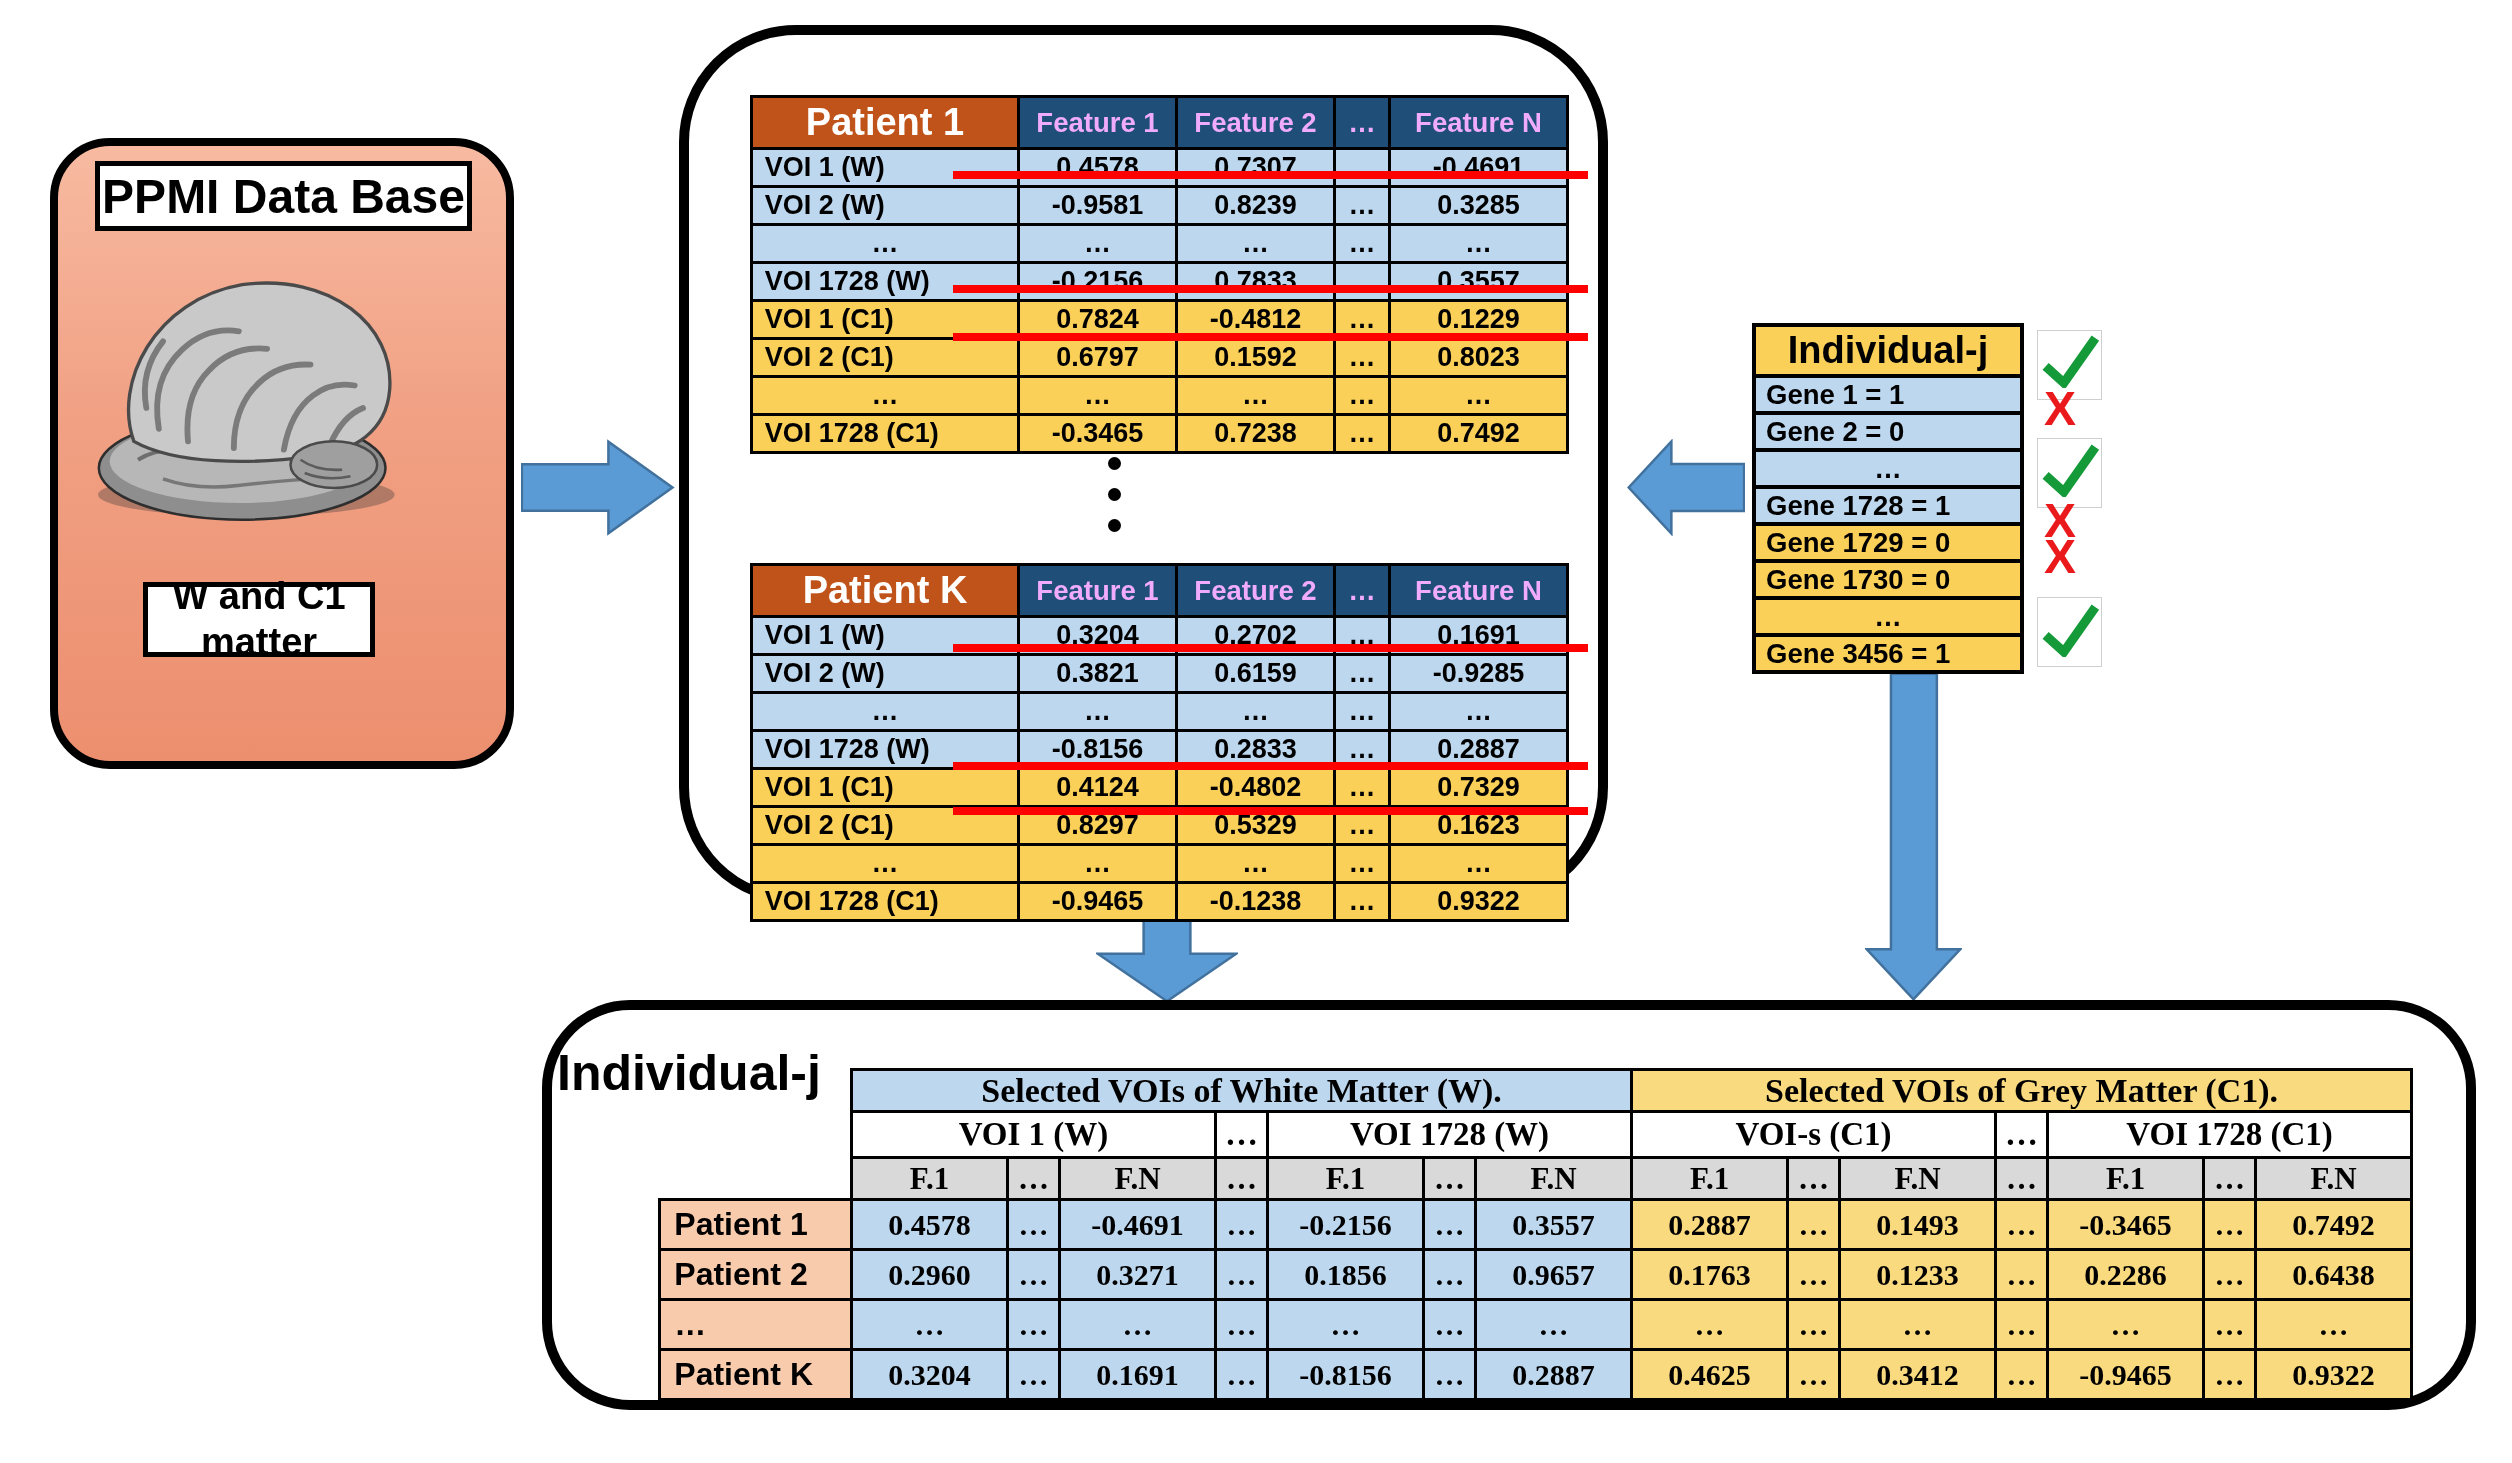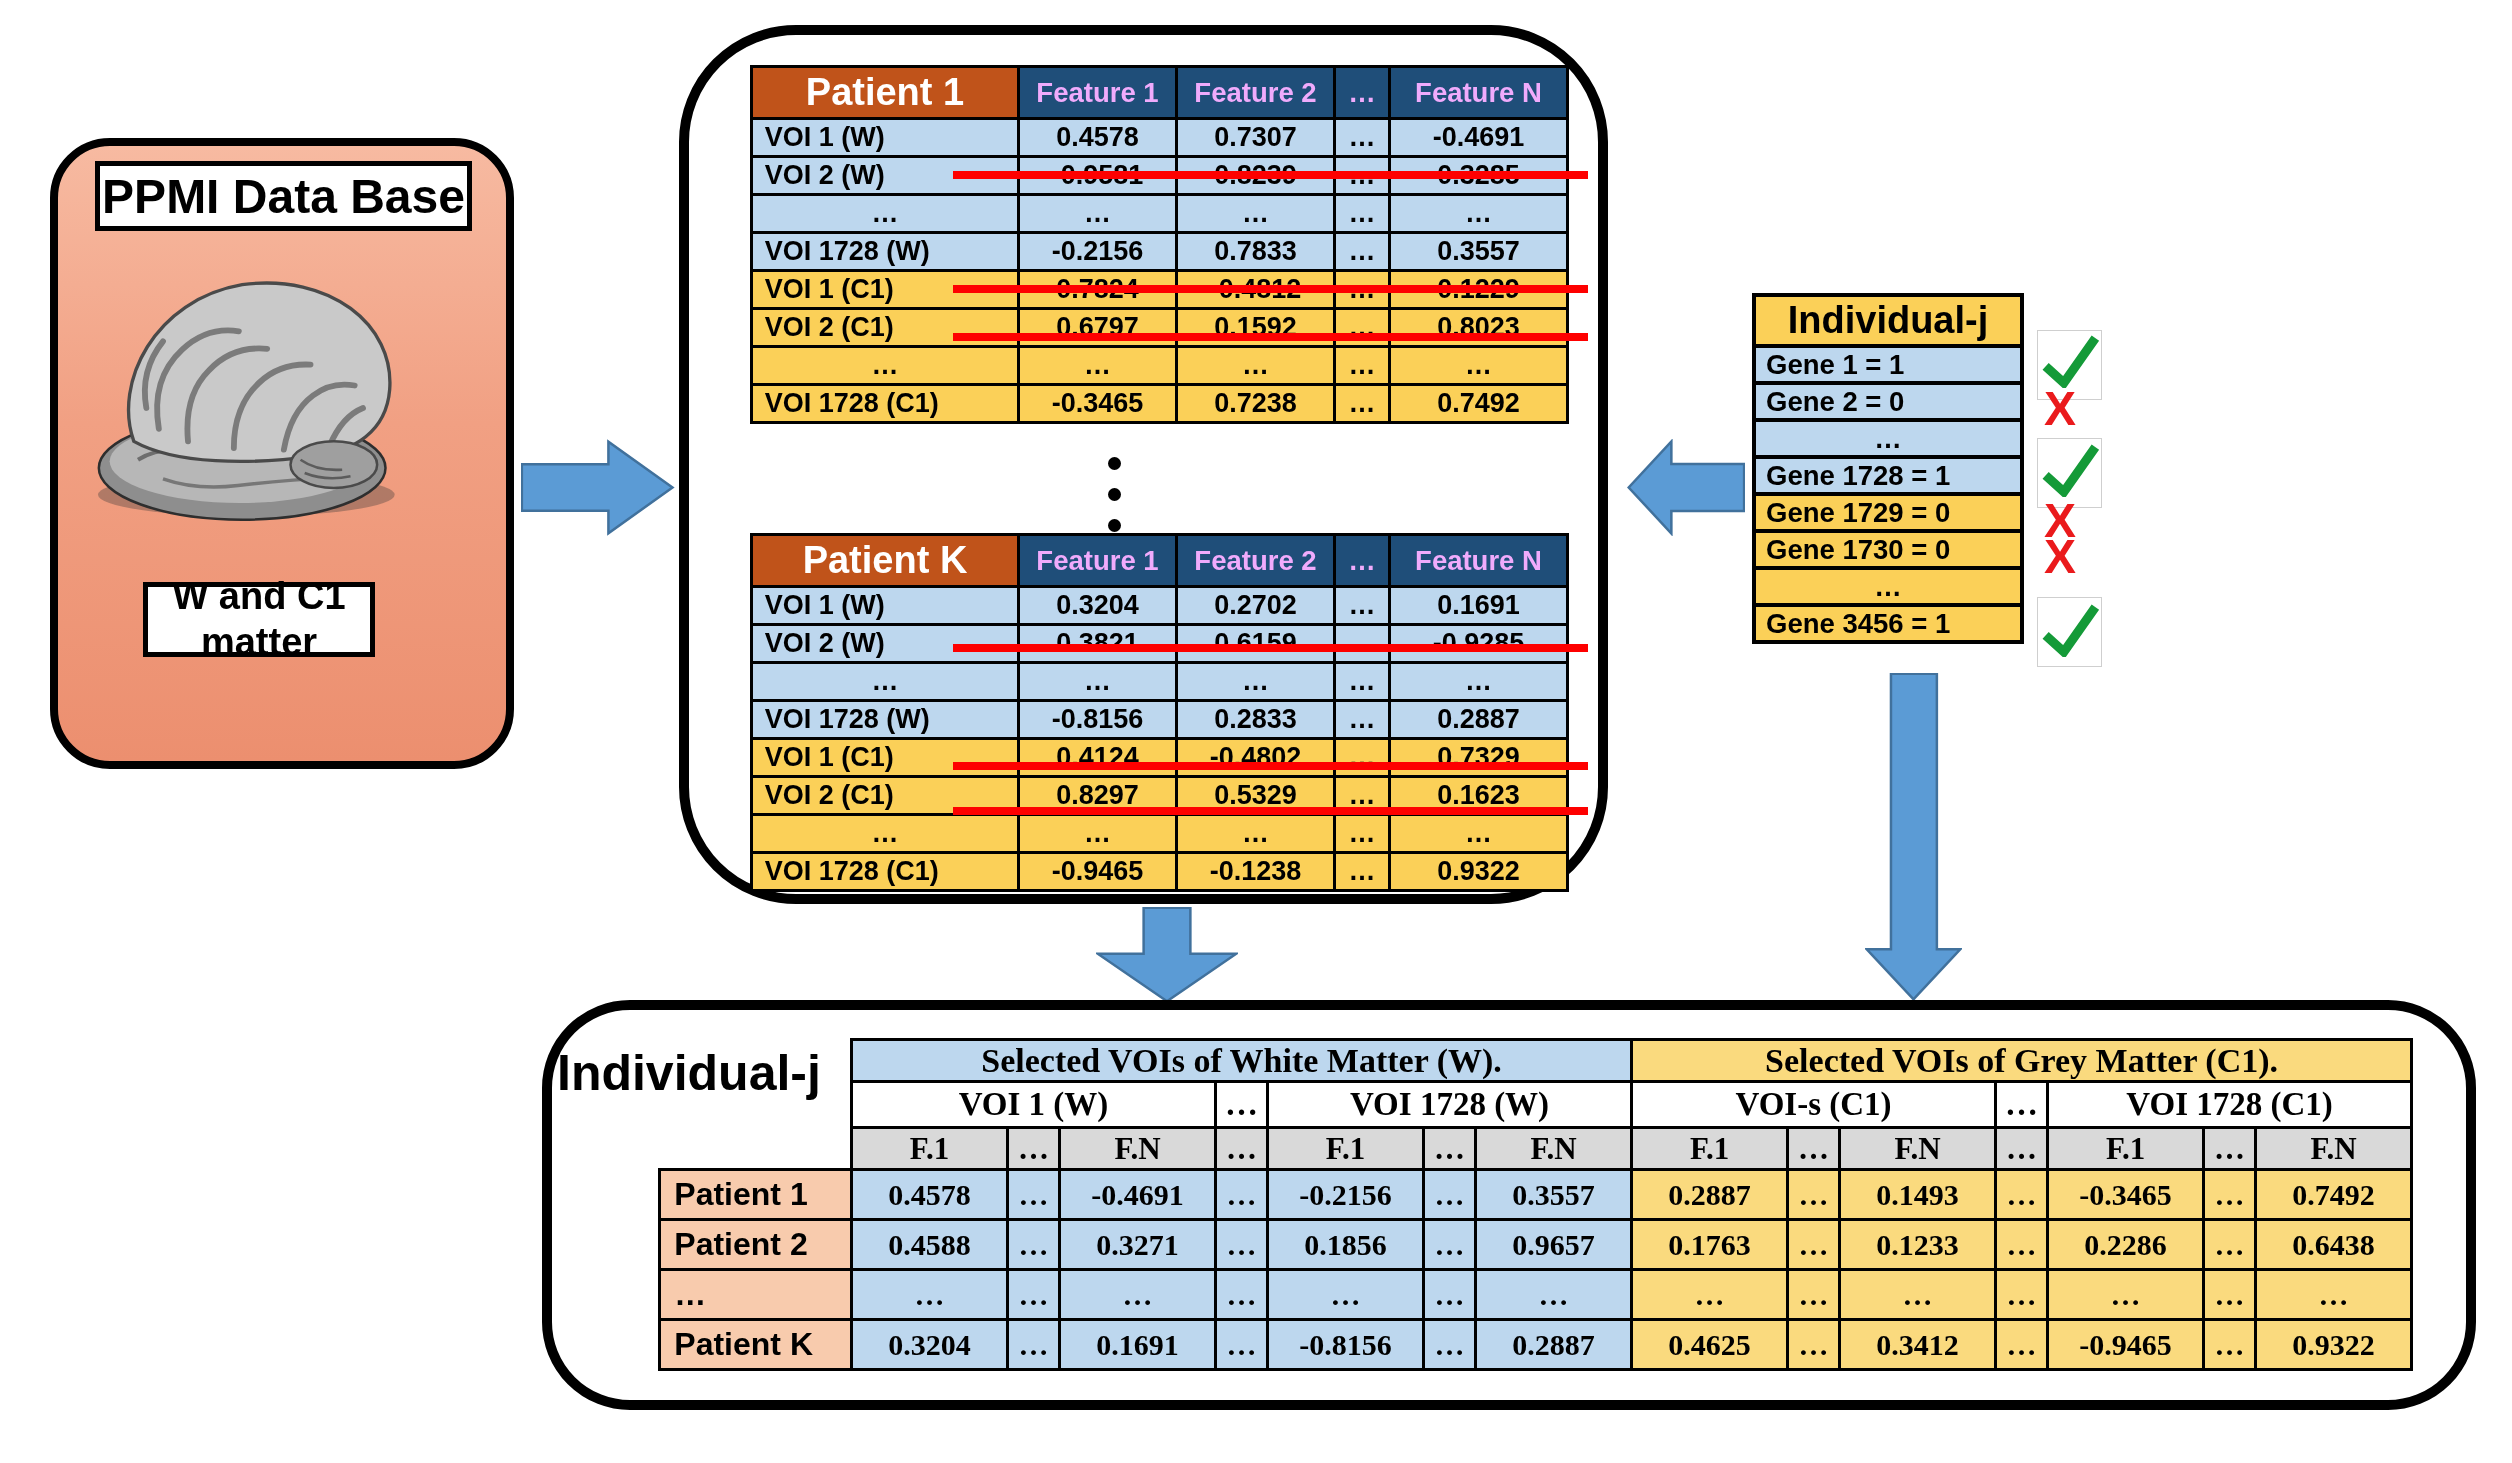--- a/index.html
+++ b/index.html
@@ -16,21 +16,21 @@
   #center-panel { left:679px; top:25px; width:929px; height:879px; border-radius:117px; }
   #bottom-panel { left:542px; top:1000px; width:1934px; height:410px; border-radius:88px; }
 
   .whitebox { position:absolute; background:#fff; border:5px solid #000; display:flex;
       flex-direction:column; align-items:center; justify-content:center; text-align:center;
       font-weight:bold; color:#000; }
   #ppmi-title { left:95px; top:161px; width:377px; height:70px; font-size:48px; }
   #ppmi-sub { left:143px; top:582px; width:232px; height:75px; font-size:38px; line-height:1.2; }
 
   
-  table { border-collapse:collapse; table-layout:fixed; position:absolute; }
+  table { border-collapse:collapse; table-layout:fixed; position:absolute;margin-top:30px; }
   .ptable { width:817px; font-weight:bold; }
   .ptable th, .ptable td { border:3.3px solid #000; text-align:center; overflow:hidden; }
   .ptable th.pl { background:#C0531A; color:#fff; font-size:38px; }
   .ptable th.ft { background:#1F4E79; color:#f0abfc; font-size:27.5px; }
   .ptable td { font-size:27px; color:#000; }
   .ptable td.lbl { text-align:left; padding-left:11.7px; }
   .ptable td.lbl.ctr { text-align:center; padding-left:0; }
   .ptable tr.w td { background:#BDD7EE; }
   .ptable tr.c1 td { background:#FBD058; }
   .ptable tr.hdr { height:52px; }
@@ -392,21 +392,21 @@
       <td class="dc">0.2887</td>
           <td class="dc">…</td>
           <td class="dc">0.1493</td>
           <td class="dc">…</td>
           <td class="dc">-0.3465</td>
           <td class="dc">…</td>
           <td class="dc">0.7492</td>
     </tr>
     <tr style="height:50px">
       <td class="plab">Patient 2</td>
-      <td class="dw">0.4588</td>
+      <td class="dw">0.2960</td>
           <td class="dw">…</td>
           <td class="dw">0.3271</td>
           <td class="dw">…</td>
           <td class="dw">0.1856</td>
           <td class="dw">…</td>
           <td class="dw">0.9657</td>
       <td class="dc">0.1763</td>
           <td class="dc">…</td>
           <td class="dc">0.1233</td>
           <td class="dc">…</td>

